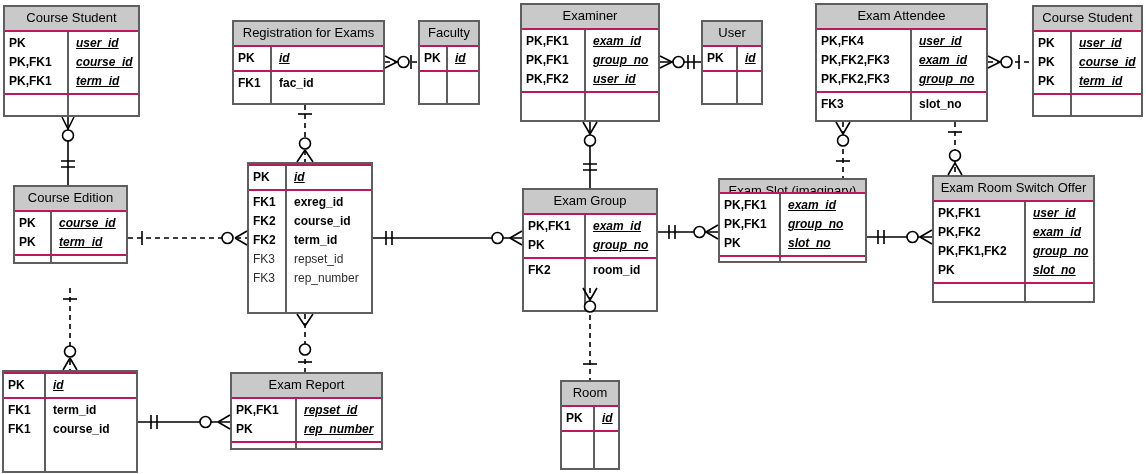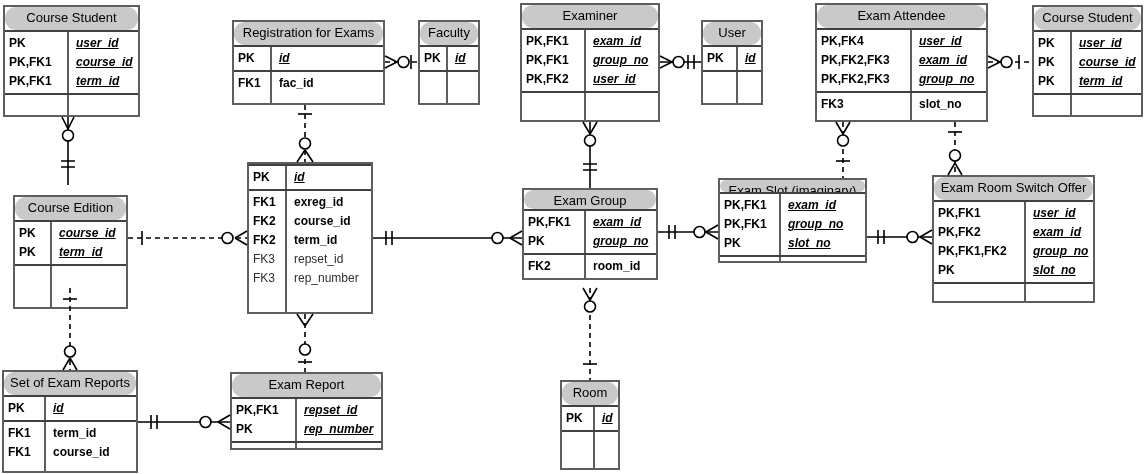--- a/index.html
+++ b/index.html
@@ -3,22 +3,22 @@
 <meta charset="utf-8">
 <title>ER Diagram</title>
 <style>
   html,body{margin:0;padding:0;background:#fff;}
   *{box-sizing:border-box;}
   #canvas{position:relative;width:1146px;height:474px;background:#fff;overflow:hidden;
           font-family:"Liberation Sans","DejaVu Sans",sans-serif;}
   .tbl{position:absolute;display:flex;flex-direction:column;background:#fff;
        border:2px solid #5e5e5e;}
   .hdr{height:23px;line-height:21px;text-align:center;background:#c9c9c9;
-       font-size:13px;color:#000;white-space:nowrap;overflow:hidden;border-radius:11px;}
-  .sec{position:relative;border-top:2px solid #404040;padding:2px 0;}
+       font-size:13px;color:#000;white-space:nowrap;overflow:hidden;}
+  .sec{position:relative;border-top:2px solid #be185d;padding:2px 0;}
   .sec:last-child{flex:1;}
   .sec::after{content:"";position:absolute;left:var(--kw);top:0;bottom:0;width:2px;background:#5e5e5e;}
   .row{display:flex;height:19px;line-height:19px;font-size:12px;font-weight:bold;color:#000;white-space:nowrap;}
   .kc{width:var(--kw);padding-left:4px;flex:none;overflow:hidden;}
   .nc{flex:1;padding-left:9px;overflow:hidden;}
   .keys .nc{text-decoration:underline;font-style:italic;}
   .row.plain{font-weight:normal;color:#2e2e2e;}
   svg.rels{position:absolute;left:0;top:0;z-index:3;pointer-events:none;}
   svg.rels path{stroke:#000;stroke-width:1.6;fill:none;}
   svg.rels path.dash{stroke-dasharray:5 4;}
@@ -142,21 +142,21 @@
           <span class="nc">course_id</span>
         </div>
       <div class="row">
           <span class="kc">PK</span>
           <span class="nc">term_id</span>
         </div>
     </div>
     <div class="sec"></div>
   </div>
 
-  <div class="tbl" style="left:13px;top:195px;width:115px;height:114px;--kw:35px">
+  <div class="tbl" style="left:13px;top:185px;width:115px;height:79px;--kw:35px">
     <div class="hdr">Course Edition</div>
     <div class="sec keys">
       <div class="row">
           <span class="kc">PK</span>
           <span class="nc">course_id</span>
         </div>
       <div class="row">
           <span class="kc">PK</span>
           <span class="nc">term_id</span>
         </div>
@@ -188,21 +188,21 @@
           <span class="kc">FK3</span>
           <span class="nc">repset_id</span>
         </div>
       <div class="row plain">
           <span class="kc">FK3</span>
           <span class="nc">rep_number</span>
         </div>
     </div>
   </div>
 
-  <div class="tbl" style="left:522px;top:188px;width:136px;height:92px;--kw:60px">
+  <div class="tbl" style="left:522px;top:188px;width:136px;height:124px;--kw:60px">
     <div class="hdr">Exam Group</div>
     <div class="sec keys">
       <div class="row">
           <span class="kc">PK,FK1</span>
           <span class="nc">exam_id</span>
         </div>
       <div class="row">
           <span class="kc">PK</span>
           <span class="nc">group_no</span>
         </div>
@@ -251,21 +251,20 @@
         </div>
       <div class="row">
           <span class="kc">PK</span>
           <span class="nc">slot_no</span>
         </div>
     </div>
     <div class="sec"></div>
   </div>
 
   <div class="tbl" style="left:2px;top:370px;width:136px;height:103px;--kw:40px">
-    <div class="hdr">Set of Exam Reports</div>
     <div class="sec keys">
       <div class="row">
           <span class="kc">PK</span>
           <span class="nc">id</span>
         </div>
     </div>
     <div class="sec">
       <div class="row">
           <span class="kc">FK1</span>
           <span class="nc">term_id</span>

